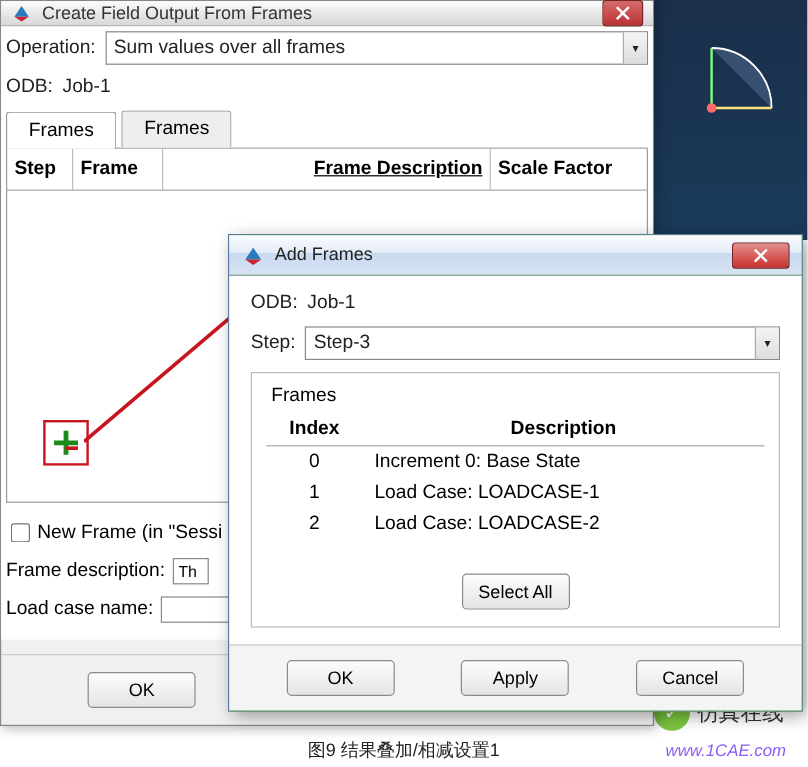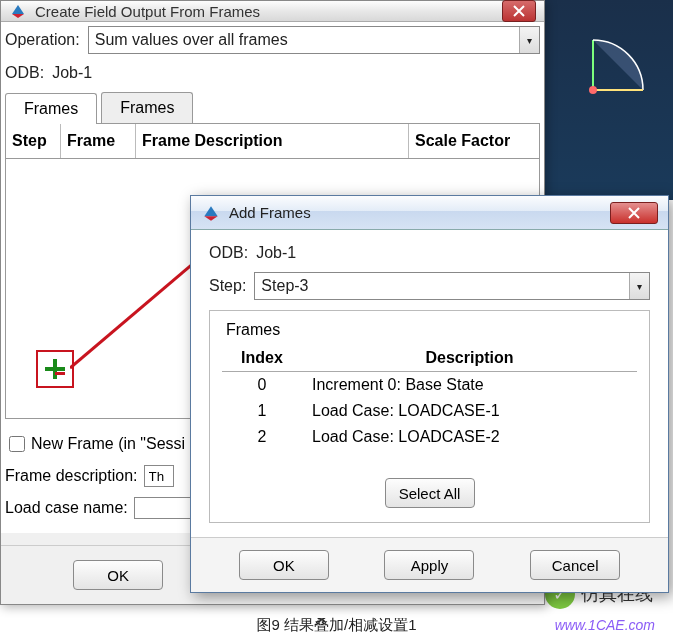--- a/index.html
+++ b/index.html
@@ -26,21 +26,21 @@
 
 .tabs { display: flex; border-bottom: 1px solid #999; margin-top: 8px; }
 .tab { padding: 6px 18px; border: 1px solid #999; border-bottom: none; background: #eee; margin-right: 4px; font-size: 16px; border-radius: 3px 3px 0 0; cursor: pointer; }
 .tab.active { background: #fff; position: relative; top: 1px; }
 
 .tablehead { display: flex; border: 1px solid #999; border-top: none; background: #fff; }
 .tablehead .th { padding: 8px 6px; font-weight: bold; font-size: 16px; border-right: 1px solid #bbb; }
 .tablehead .th:last-child { border-right: none; }
 .th-step { width: 55px; }
 .th-frame { width: 75px; }
-.th-desc { flex: 1; text-align: left; }
+.th-desc { flex: 1; text-align: right; text-decoration: underline; }
 .th-scale { width: 130px; }
 
 .tablebody { height: 260px; border: 1px solid #999; border-top: none; background: #fff; position: relative; }
 
 .plusbtn-wrap { position: absolute; left: 30px; bottom: 30px; }
 .plusbtn { width: 38px; height: 38px; border: 2px solid #c8141f; background: #fff; display: flex; align-items: center; justify-content: center; }
 .plusbtn svg { width: 24px; height: 24px; }
 
 
 .arrowline { position: absolute; left: 70px; top: 240px; width: 150px; height: 130px; z-index: 3; pointer-events:none; }

